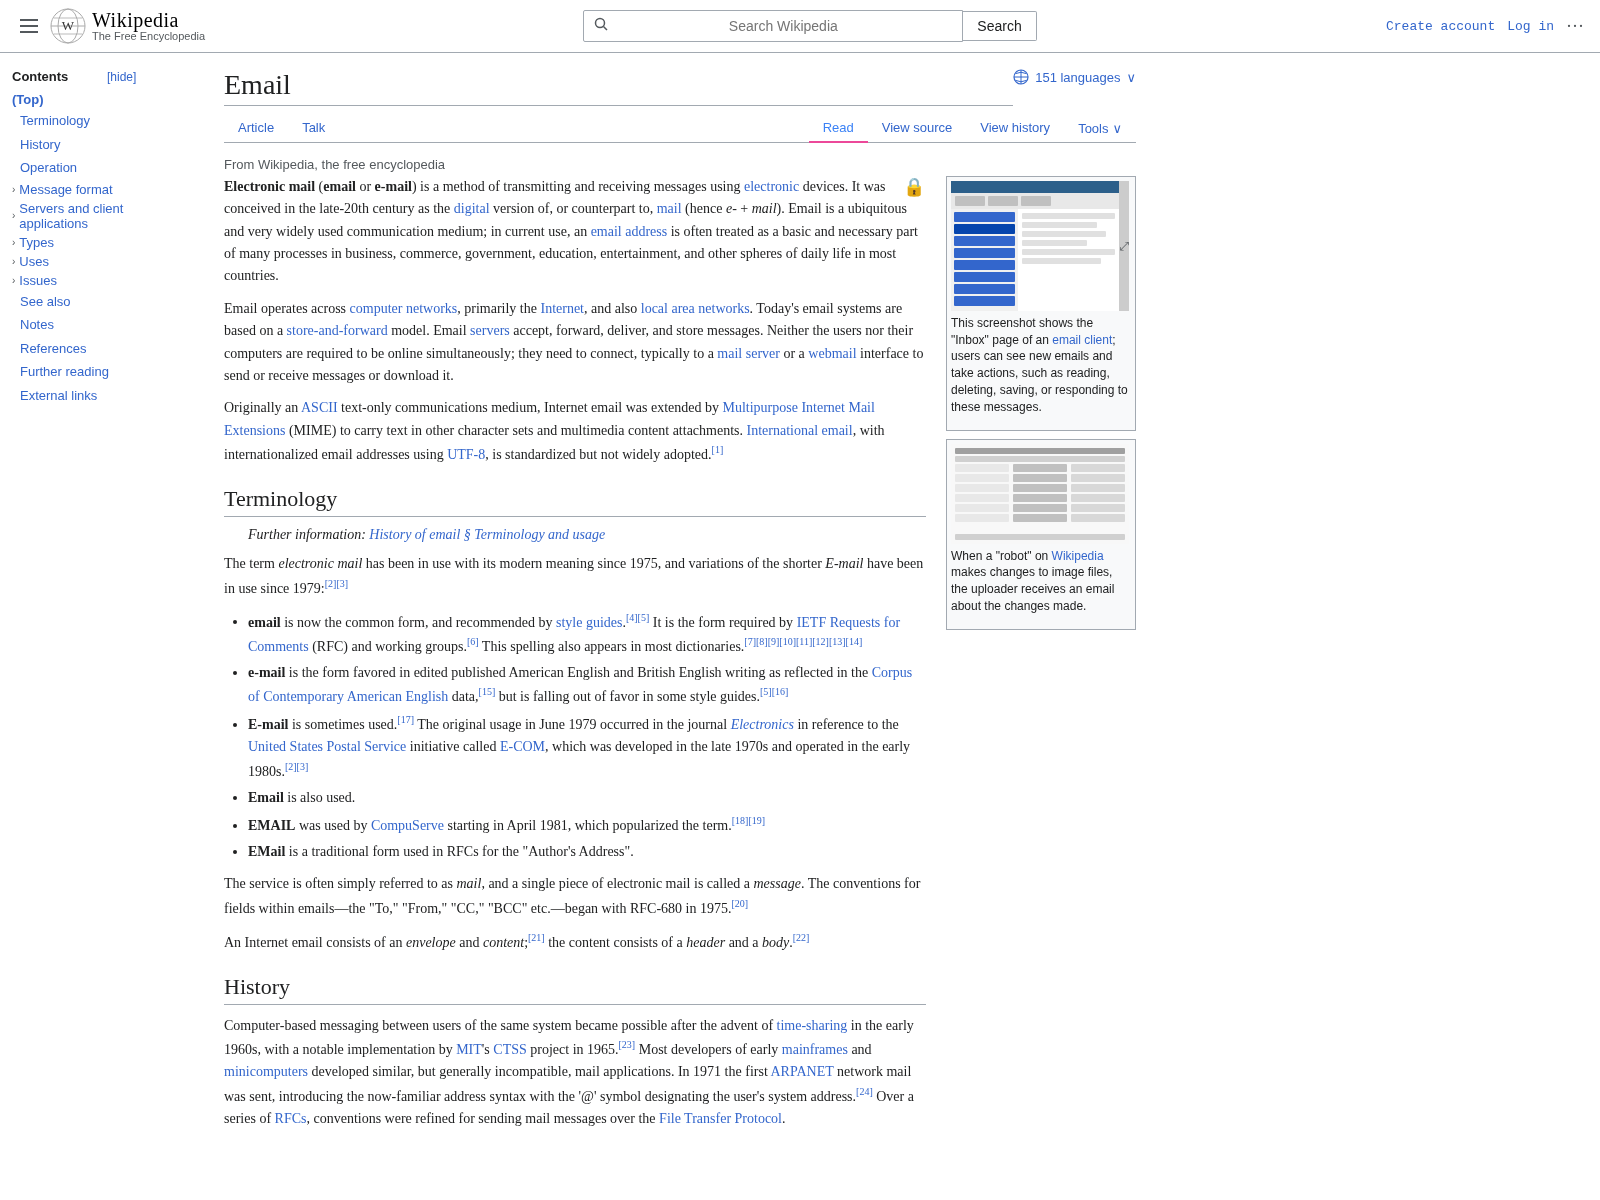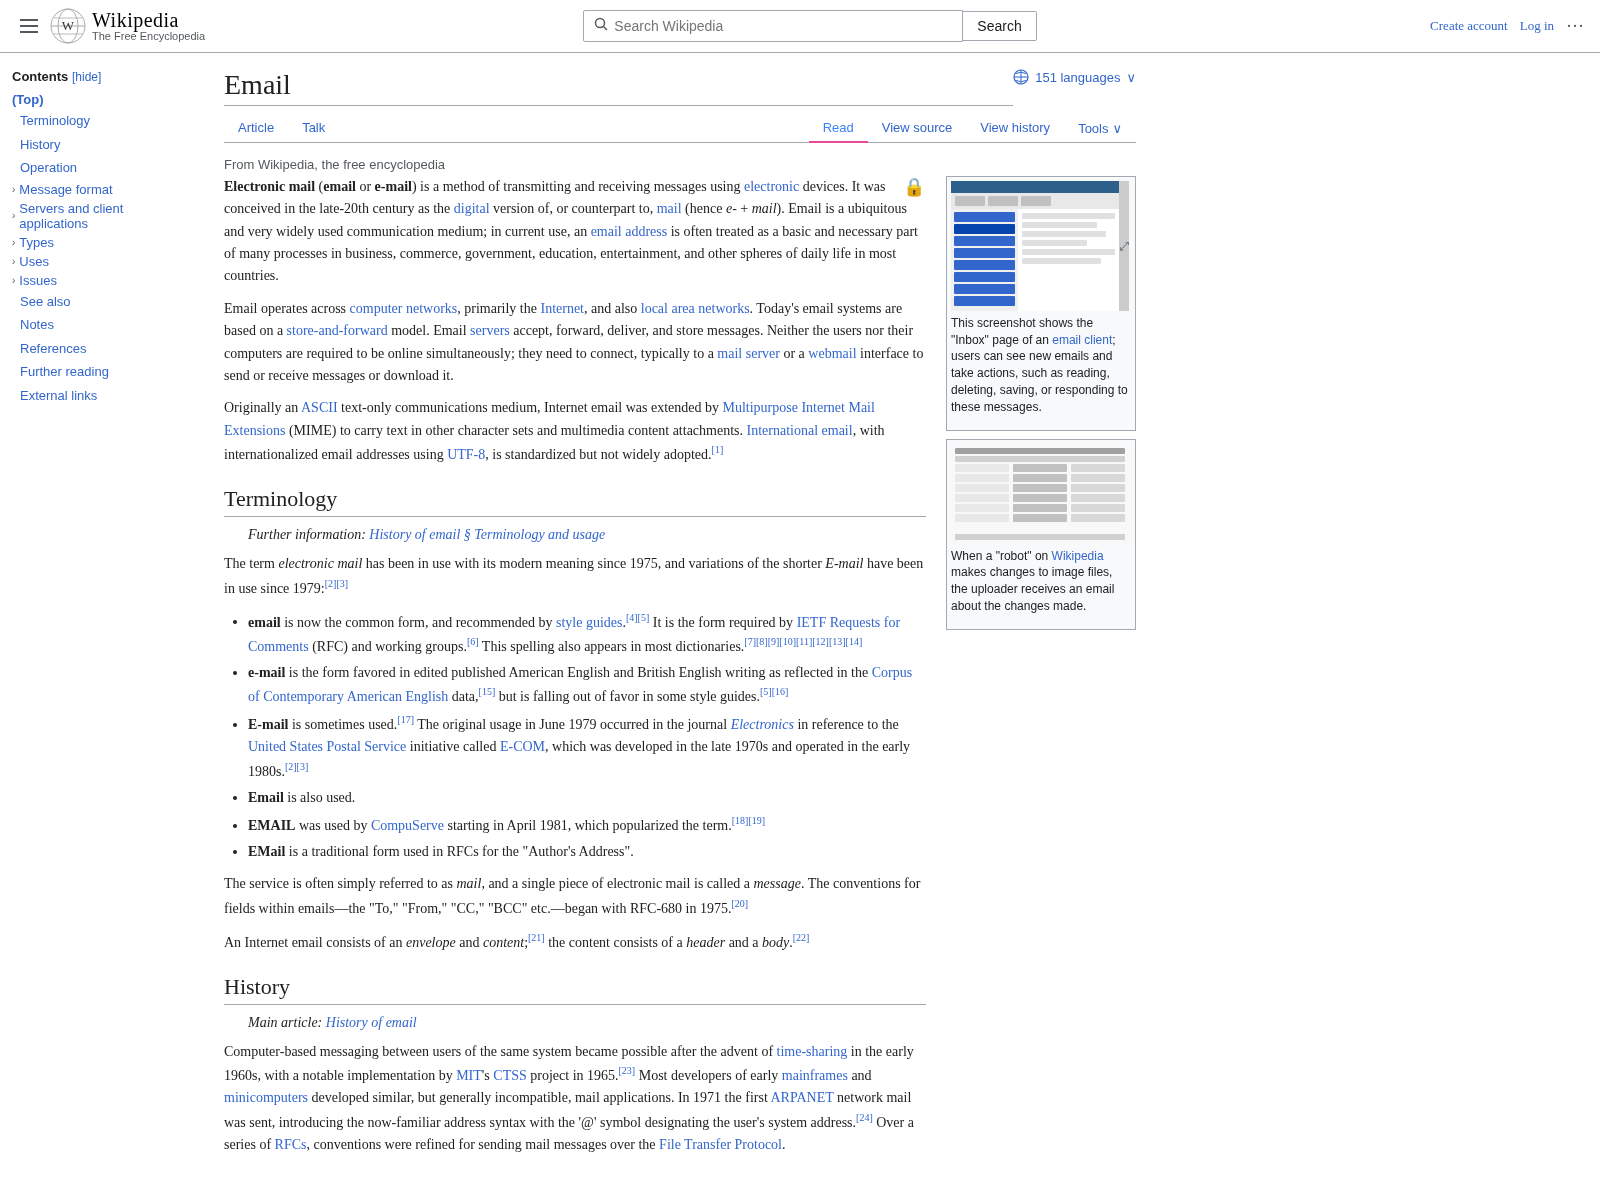--- a/index.html
+++ b/index.html
@@ -76,20 +76,21 @@
       padding: 6px 10px;
       width: 380px;
       background: #fff;
     }
     .search-box input {
       border: none;
       outline: none;
       font-size: 14px;
       width: 100%;
       color: #54595d;
+      text-align: center;
     }
     .search-icon-wrap {
       margin-right: 6px;
       color: #54595d;
     }
     .search-btn {
       padding: 6px 14px;
       background: #fff;
       border: 1px solid #a2a9b1;
       border-left: none;
@@ -102,21 +103,21 @@
       display: flex;
       align-items: center;
       gap: 12px;
       min-width: 200px;
       justify-content: flex-end;
     }
     .header-link {
       color: #3366cc;
       text-decoration: none;
       font-size: 13px;
-      font-family: Liberation Serif, serif;
+      font-family: Liberation Mono, monospace;
     }
     .more-icon {
       color: #54595d;
       cursor: pointer;
       font-size: 18px;
     }
 
     
     #layout {
       display: flex;
@@ -134,20 +135,21 @@
     .toc-title {
       font-weight: bold;
       font-size: 13px;
       margin-bottom: 6px;
     }
     .toc-hide {
       color: #3366cc;
       cursor: pointer;
       font-weight: normal;
       font-size: 12px;
+      margin-left: 35px;
     }
     .toc-top {
       font-weight: bold;
       padding: 2px 0;
       display: block;
     }
     .toc-item {
       display: block;
       color: #3366cc;
       text-decoration: none;
@@ -616,24 +618,20 @@
         <p>
           The service is often simply referred to as <em>mail</em>, and a single piece of electronic mail is called a <em>message</em>. The conventions for fields within emails—the "To," "From," "CC," "BCC" etc.—began with RFC-680 in 1975.<sup>[20]</sup>
         </p>
 
         <p>
           An Internet email consists of an <em>envelope</em> and <em>content</em>;<sup>[21]</sup> the content consists of a <em>header</em> and a <em>body</em>.<sup>[22]</sup>
         </p>
 
         <h2 id="history">History</h2>
 
-        <div class="further-info">
-          <span>Main article: </span>
-          <a href="#">History of email</a>
-        </div>
 
         <p>
           Computer-based messaging between users of the same system became possible after the advent of <a href="#">time-sharing</a> in the early 1960s, with a notable implementation by <a href="#">MIT</a>'s <a href="#">CTSS</a> project in 1965.<sup>[23]</sup> Most developers of early <a href="#">mainframes</a> and <a href="#">minicomputers</a> developed similar, but generally incompatible, mail applications. In 1971 the first <a href="#">ARPANET</a> network mail was sent, introducing the now-familiar address syntax with the '@' symbol designating the user's system address.<sup>[24]</sup> Over a series of <a href="#">RFCs</a>, conventions were refined for sending mail messages over the <a href="#">File Transfer Protocol</a>.
         </p>
 
       </div>
 
       <div class="right-float">
 
         <div class="info-image-box">

